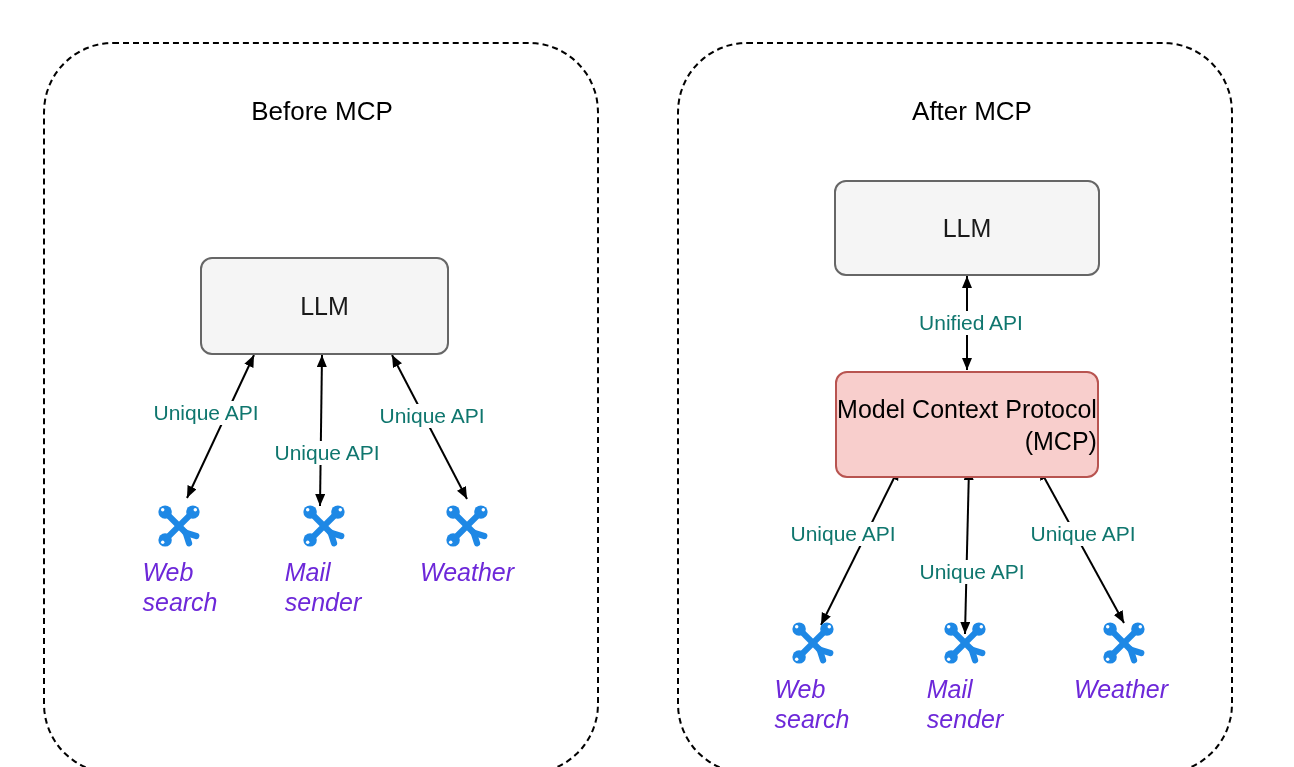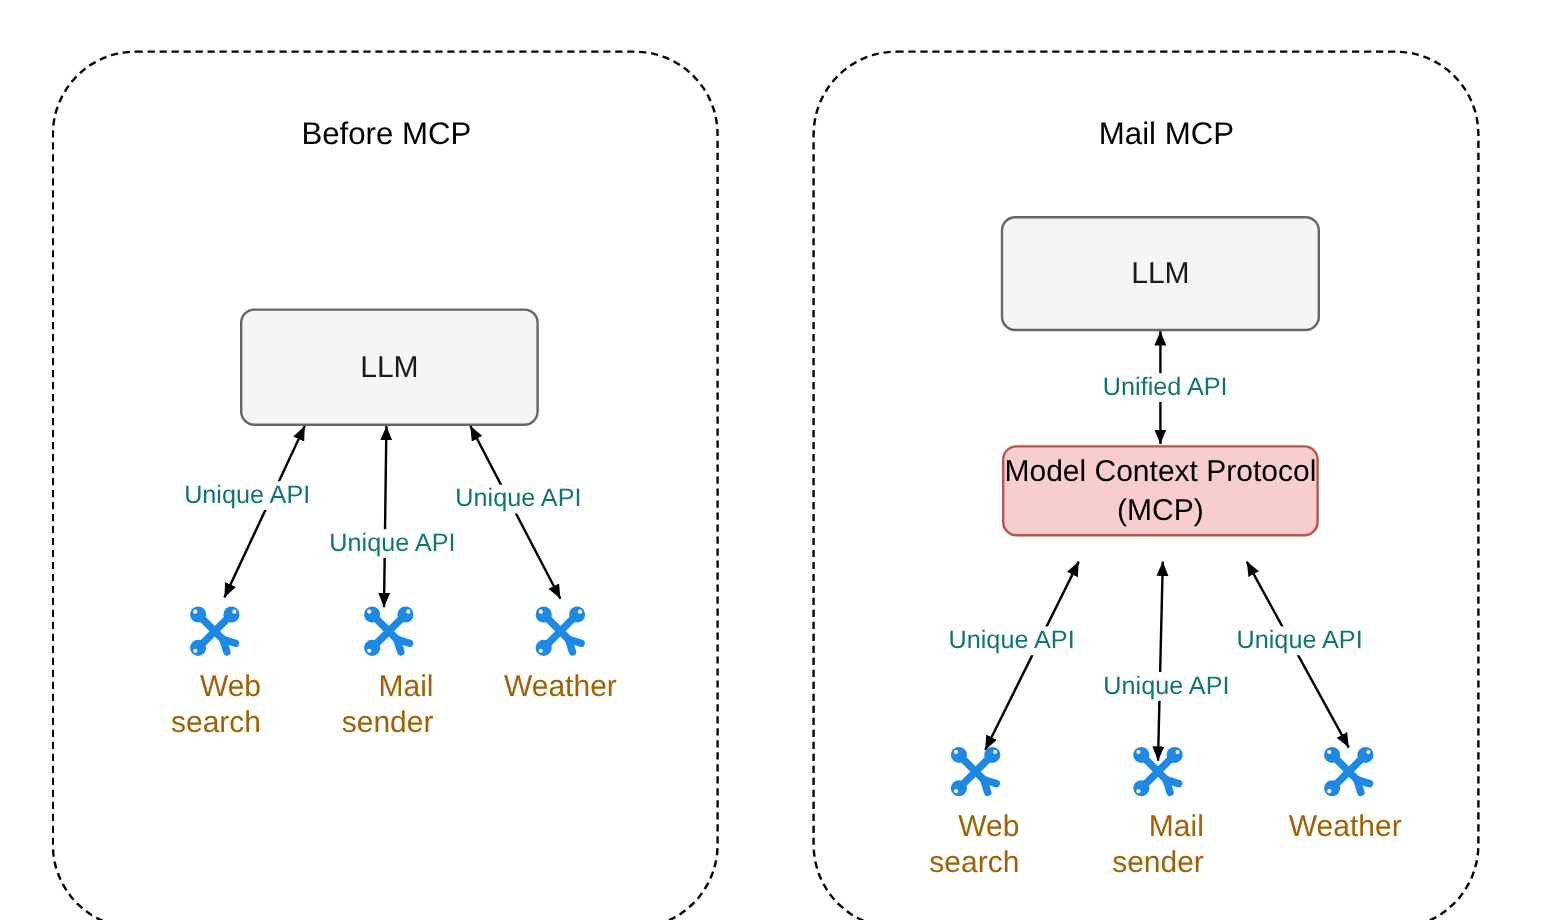--- a/index.html
+++ b/index.html
@@ -11,33 +11,33 @@
     position:absolute;width:556px;height:732px;box-sizing:border-box;
     border:2px dashed #000;border-radius:70px;background:#fff;
   }
   .panel-title{
     position:absolute;top:53px;transform:translateX(-50%);
     font-size:26px;line-height:28px;white-space:nowrap;color:#000;
   }
   .box{
     position:absolute;box-sizing:border-box;border-radius:12px;
     display:flex;align-items:center;justify-content:center;
-    text-align:center;font-size:25px;
+    text-align:right;font-size:25px;
   }
   .llm-box{background:#f5f5f5;border:2px solid #666666;color:#1a1a1a;}
   .mcp-box{background:#f8cecc;border:2px solid #b85450;color:#000;line-height:32px;}
   .arrows{position:absolute;left:0;top:0;width:556px;height:732px;pointer-events:none;}
   .api-label{
     position:absolute;transform:translate(-50%,-50%);background:#ffffff;
     font-size:21px;line-height:24px;padding:0 3px;white-space:nowrap;color:#0f766e;
   }
   .tool-icon{position:absolute;width:46px;height:46px;transform:translate(-50%,-50%);}
   .tool-label{
-    position:absolute;transform:translateX(-50%);text-align:right;
-    font-size:25px;line-height:30px;white-space:nowrap;color:#a16207;
+    position:absolute;transform:translateX(-50%);text-align:left;
+    font-size:25px;line-height:30px;white-space:nowrap;color:#6d28d9;font-style:italic;
   }
 </style>
 </head>
 <body>
 
 <div id="stage">
 
   <div class="panel" style="left:43px;top:8px;">
 
     <svg class="arrows" viewBox="0 0 556 732">
@@ -146,29 +146,29 @@
         </marker>
       </defs>
       <g stroke="#000" stroke-width="2" fill="none" marker-start="url(#ahS2)" marker-end="url(#ahE2)">
         <line x1="288" y1="232" x2="288" y2="326"></line>
         <line x1="220" y1="424" x2="142" y2="581"></line>
         <line x1="290" y1="424" x2="286" y2="590"></line>
         <line x1="360" y1="424" x2="445" y2="579"></line>
       </g>
     </svg>
 
-    <div class="panel-title" style="left:293px;">Mail MCP</div>
+    <div class="panel-title" style="left:293px;">After MCP</div>
 
     <div class="box llm-box" style="left:155px;top:136px;width:266px;height:96px;">
       <span>LLM</span>
     </div>
 
     <div class="api-label" style="left:292px;top:279px;">Unified API</div>
 
-    <div class="box mcp-box" style="left:156px;top:327px;width:264px;height:76px;">
+    <div class="box mcp-box" style="left:156px;top:327px;width:264px;height:107px;">
       <span>
         <span>Model Context Protocol</span><br>
         <span>(MCP)</span>
       </span>
     </div>
 
     <div class="api-label" style="left:164px;top:490px;">Unique API</div>
     <div class="api-label" style="left:293px;top:528px;">Unique API</div>
     <div class="api-label" style="left:404px;top:490px;">Unique API</div>
 

